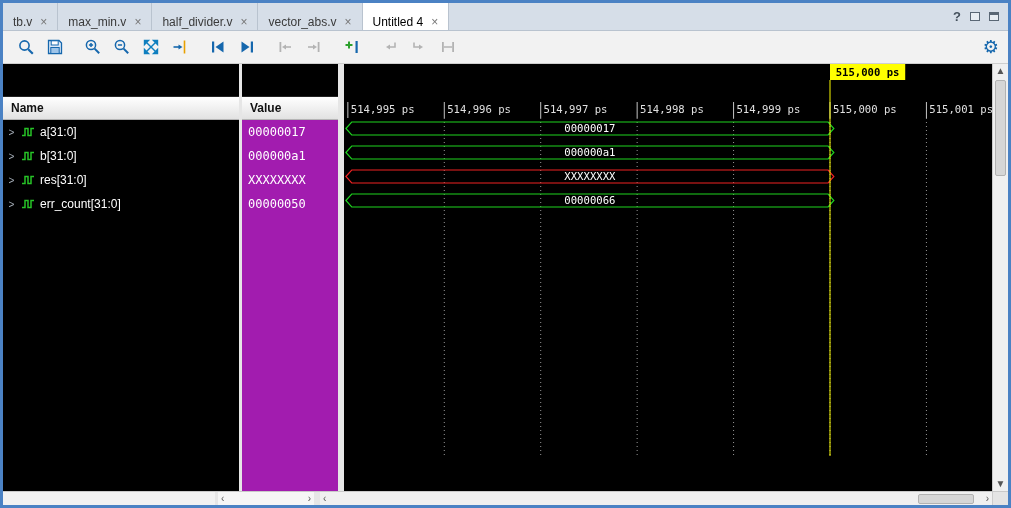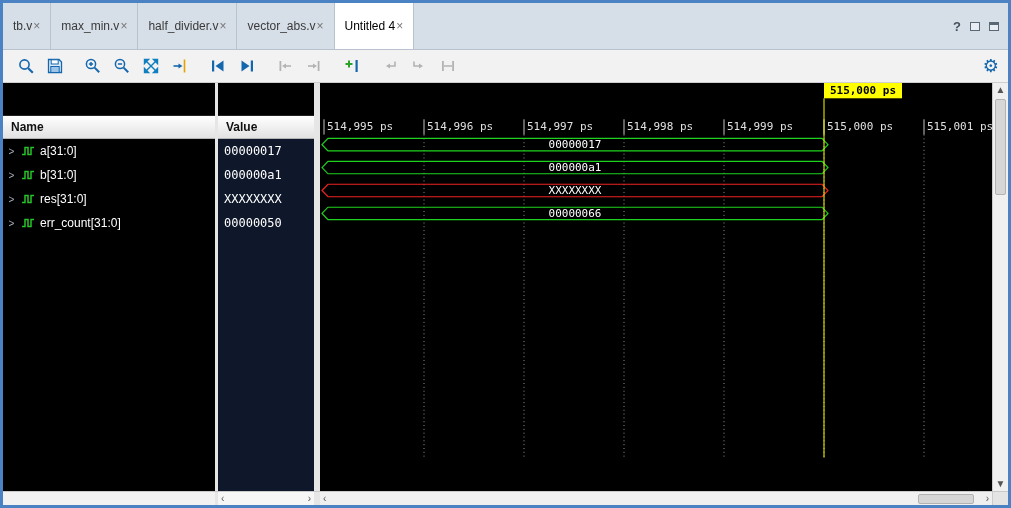--- a/index.html
+++ b/index.html
@@ -2,40 +2,40 @@
 <html><head>
 <meta charset="utf-8">
 <style>
   *{box-sizing:border-box;margin:0;padding:0}
   html,body{width:1011px;height:508px;background:#fff;font-family:"Liberation Sans",sans-serif}
   .window{width:1011px;height:508px;border:3px solid #4b82c4;background:#fff;display:flex;flex-direction:column;overflow:hidden}
 
   
   .tabbar{flex:0 0 28px;background:#d6dee8;display:flex;align-items:stretch;border-bottom:1px solid #b9c3cf}
   .tabs{display:flex}
-  .tab{display:flex;align-items:flex-end;gap:1px;padding:16px 10px;border-right:1px solid #b9c3cf;font-size:12px;color:#3a3a3a;white-space:nowrap}
+  .tab{display:flex;align-items:flex-end;gap:8px;padding:1px 10px;border-right:1px solid #b9c3cf;font-size:12px;color:#3a3a3a;white-space:nowrap}
   .tab.active{background:#ffffff;font-weight:normal;color:#000}
   .tab-close{color:#777;font-size:12px}
   .tabbar-right{margin-left:auto;display:flex;align-items:center;gap:9px;padding-right:9px}
   .help{font-weight:bold;font-size:13px;color:#44505c}
   .winbtn{width:10px;height:9px;border:1px solid #5a6775;display:inline-block;background:#e8edf3}
   .winbtn.max{border-top-width:3px}
 
   
   .toolbar{flex:0 0 33px;background:#f2f2f2;border-bottom:1px solid #cfcfcf;display:flex;align-items:center;padding:0 9px;gap:2px}
   .tbtn{width:27px;height:26px;display:flex;align-items:center;justify-content:center;border-radius:3px}
   .tbtn svg{width:18px;height:18px;display:block}
   .tbtn.gap{margin-left:9px}
   .gear{margin-left:auto;font-size:18px;color:#1567ad;line-height:1}
 
   
   .main{flex:1;display:flex;min-height:0}
-  .names-panel{width:212px;background:#000;display:flex;flex-direction:column}
+  .names-panel{width:236px;background:#000;display:flex;flex-direction:column}
   .colgap{width:3px;background:#e6e6e6}
-  .values-panel{width:96px;background:#0f172a;display:flex;flex-direction:column}
+  .values-panel{width:96px;background:#a21caf;display:flex;flex-direction:column}
   .splitter{width:6px;background:#e6e6e6}
   .wave-panel{flex:1;background:#000;position:relative;overflow:hidden}
   .wave-panel svg{display:block}
   .vscroll{width:16px;background:#f0f0f0;border-left:1px solid #ccc;display:flex;flex-direction:column;align-items:center}
 
   .topstrip{height:33px;background:#000;border-bottom:1px solid #222}
   .panel-header{height:23px;background:linear-gradient(#ffffff,#e2e2e2);border-bottom:1px solid #b5b5b5;font-size:12px;font-weight:bold;color:#111;display:flex;align-items:center;padding:0 8px}
   .srow{height:24px;display:flex;align-items:center;color:#fff;font-size:12px;gap:5px;padding-left:4px}
   .chev{color:#a7b0ba;font-size:10px;width:9px;text-align:center}
   .sig-icon svg{width:14px;height:12px;display:block}

